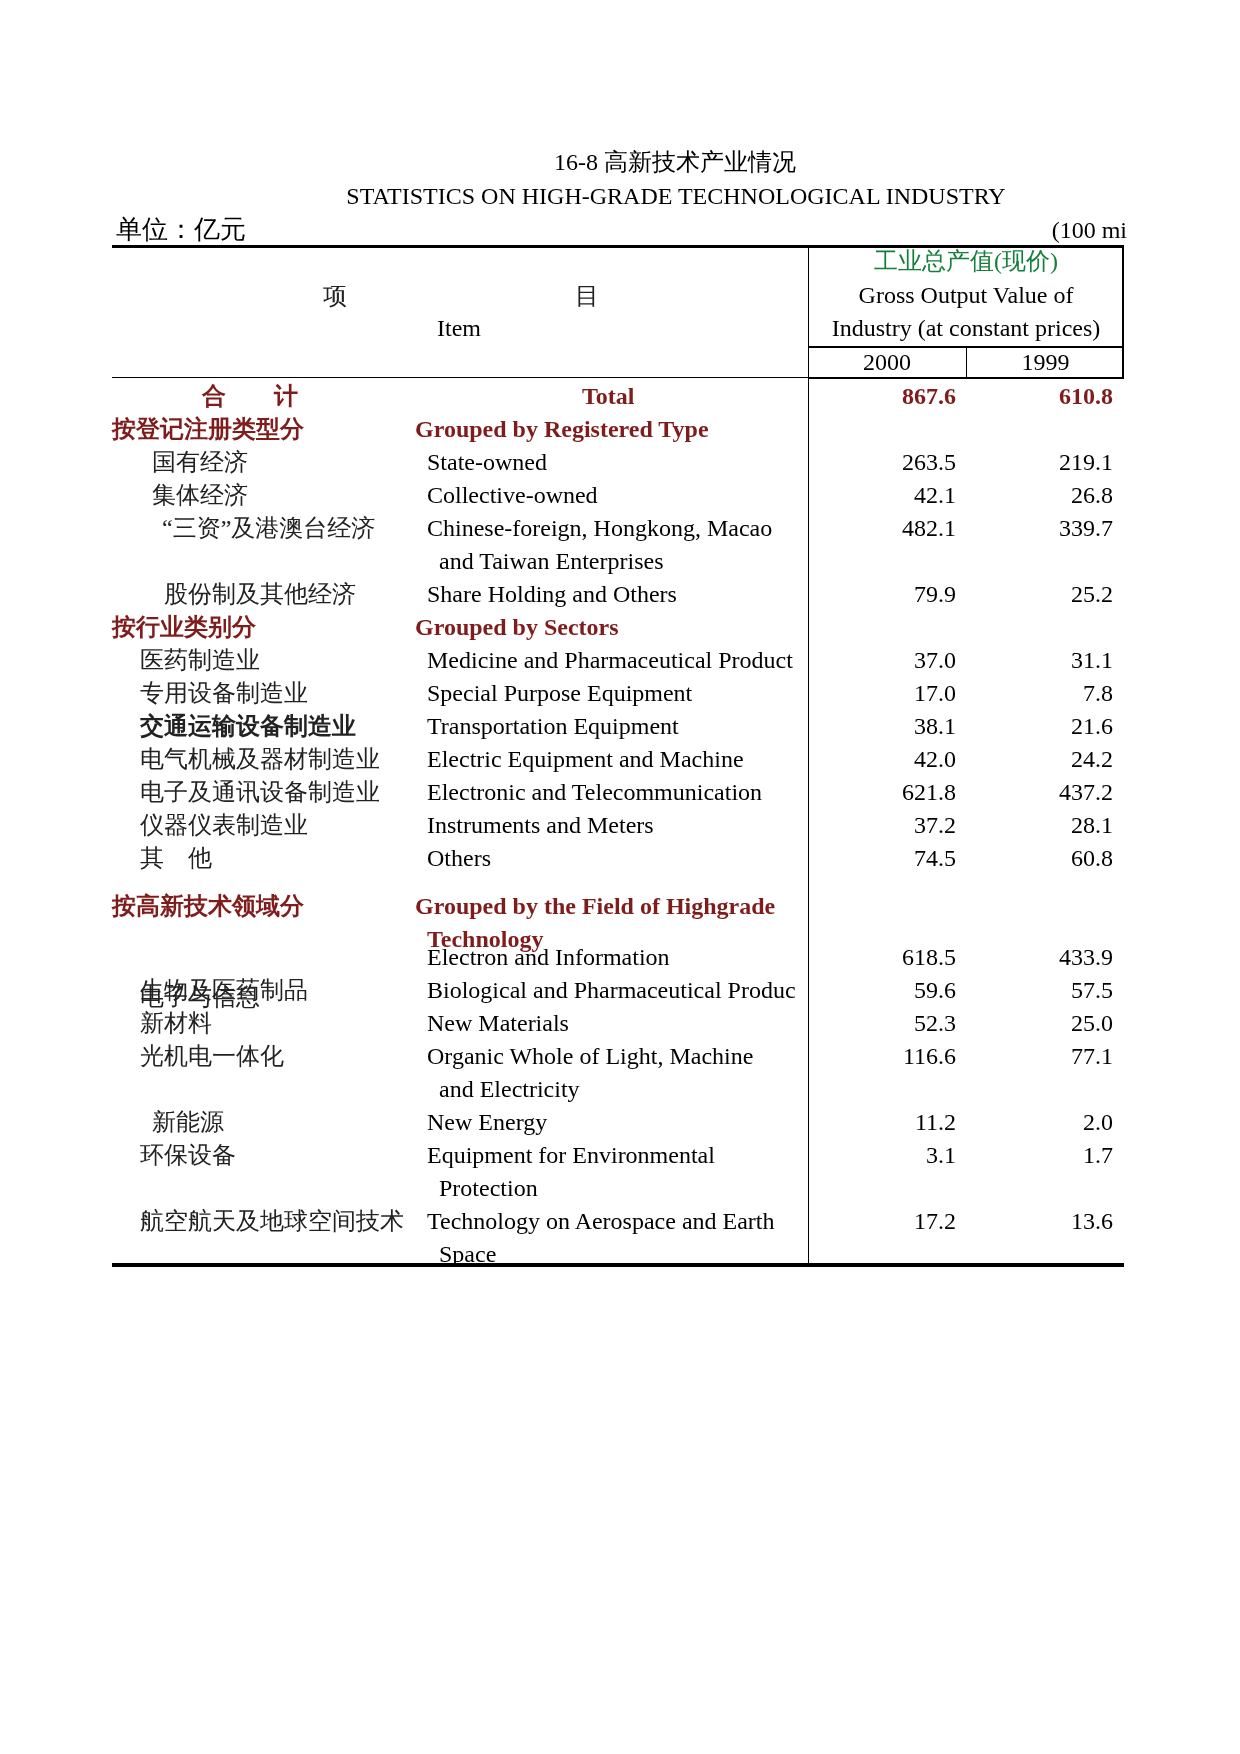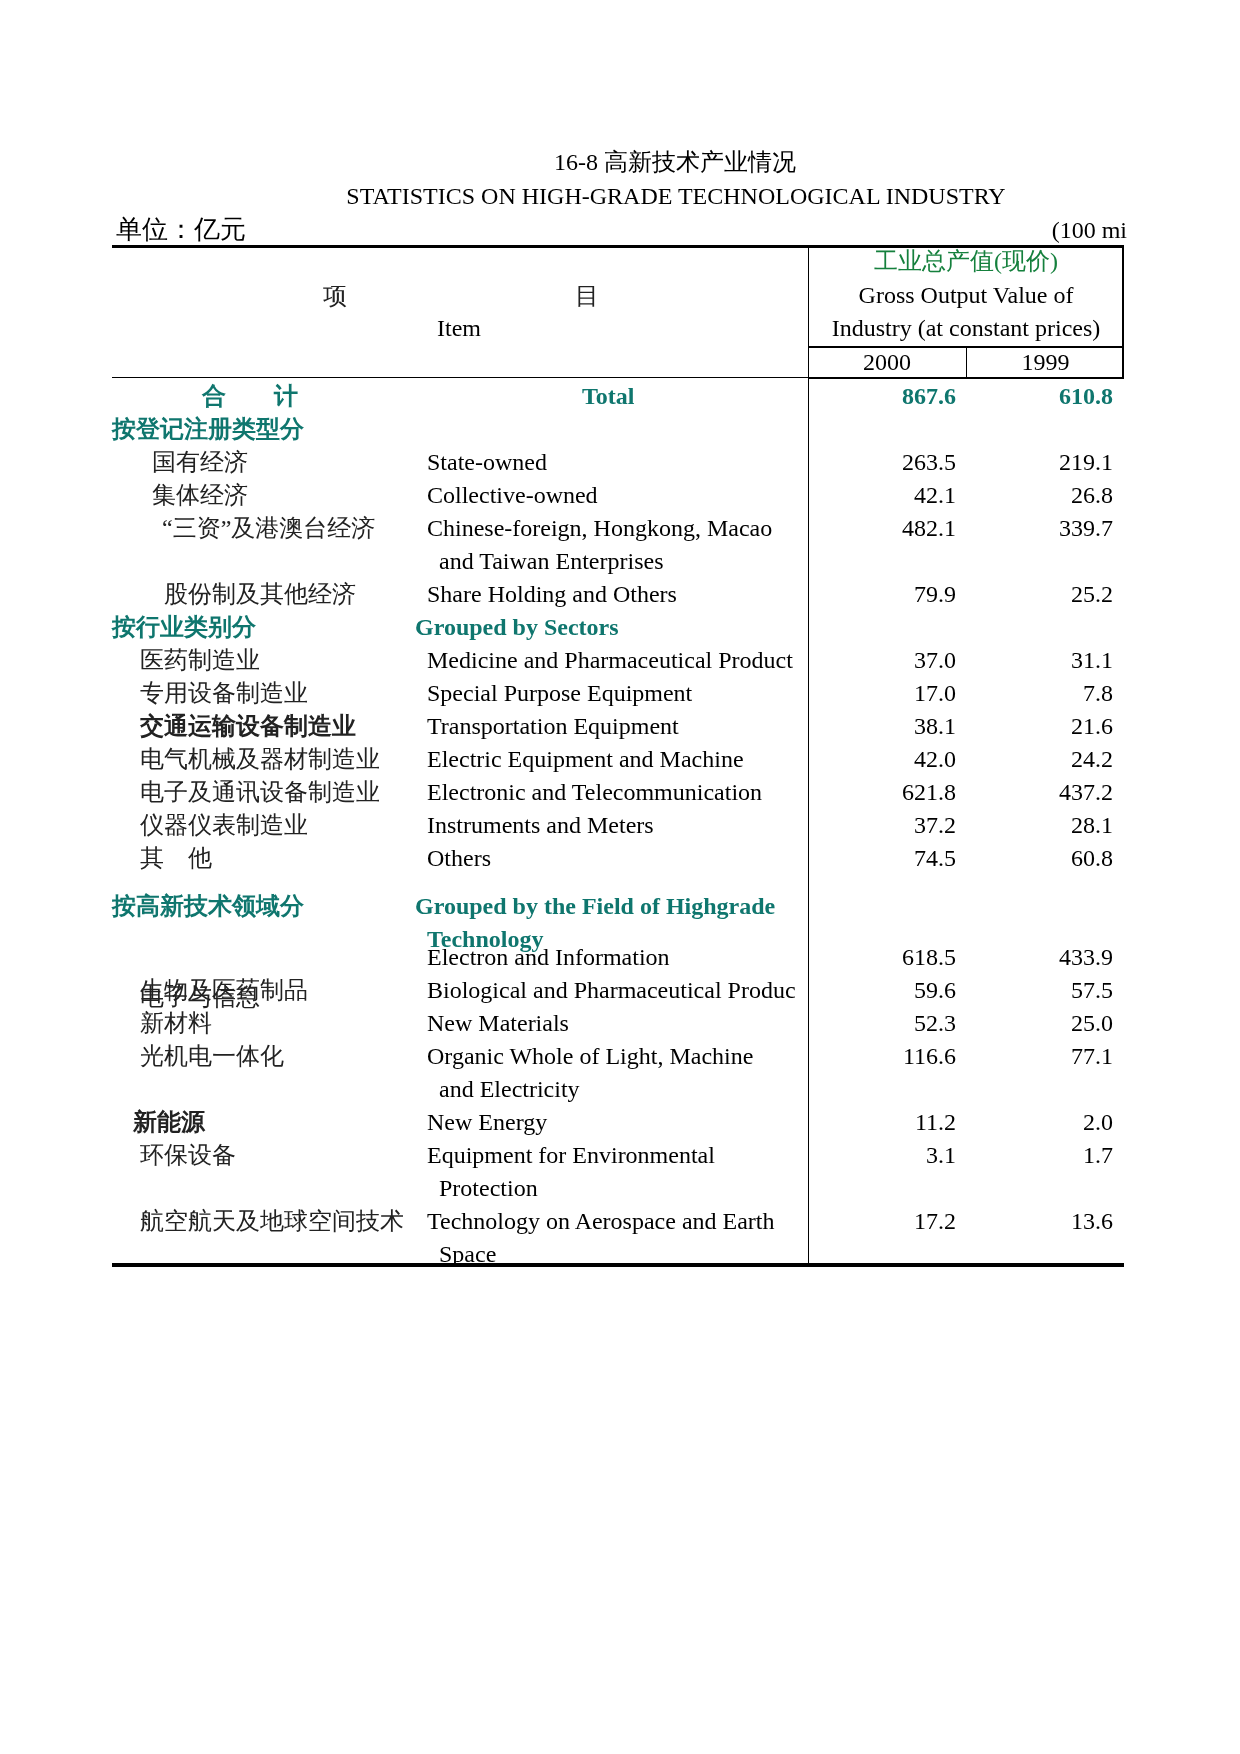--- a/index.html
+++ b/index.html
@@ -28,21 +28,21 @@
   .item-cn-a { left: 323px; top: 280px; font-size: 24px; line-height: 33px; color: #222; }
   .item-cn-b { left: 575px; top: 280px; font-size: 24px; line-height: 33px; color: #222; }
   .item-en { left: 437px; top: 312px; font-size: 24px; line-height: 33px; }
 
   .row { position: absolute; left: 112px; width: 1012px; height: 33px; font-size: 24px; line-height: 33px; }
   .row .cn { position: absolute; left: 0; white-space: nowrap; color: #222; }
   .row .en { position: absolute; left: 315px; white-space: nowrap; }
   .row .en2 { position: absolute; left: 327px; top: 33px; white-space: nowrap; }
   .row .v2000 { position: absolute; right: 168px; text-align: right; }
   .row .v1999 { position: absolute; right: 11px; text-align: right; }
-  .row.bold, .row.bold .cn, .row.bold .en, .row.bold .en2 { font-weight: bold; color: #0f766e; }
+  .row.bold, .row.bold .cn, .row.bold .en, .row.bold .en2 { font-weight: bold; color: #7f1d1d; }
   .row.bold .en { left: 303px; }
   .row.bold .en2 { left: 315px; }
   .clip { overflow: hidden; }
 </style>
 </head>
 <body>
 
 <div class="abs title-cn">16-8 高新技术产业情况</div>
 <div class="abs title-en">STATISTICS ON HIGH-GRADE TECHNOLOGICAL INDUSTRY</div>
 <div class="abs unit-cn">单位：亿元</div>
@@ -68,20 +68,21 @@
 
 <div id="rows">
     <div class="row bold" style="top: 380px;">
       <span class="cn" style="left: 90px;">合　　计</span>
       <span class="en" style="left: 470px;">Total</span>
       <span class="v2000">867.6</span>
       <span class="v1999">610.8</span>
     </div>
     <div class="row bold" style="top: 413px;">
       <span class="cn" style="left: 0px;">按登记注册类型分</span>
+      <span class="en">Grouped by Registered Type</span>
       <span class="v2000"></span>
       <span class="v1999"></span>
     </div>
     <div class="row" style="top: 446px;">
       <span class="cn" style="left: 40px;">国有经济</span>
       <span class="en">State-owned</span>
       <span class="v2000">263.5</span>
       <span class="v1999">219.1</span>
     </div>
     <div class="row" style="top: 479px;">
@@ -177,21 +178,21 @@
       <span class="v1999">25.0</span>
     </div>
     <div class="row" style="top: 1040px;">
       <span class="cn" style="left: 28px;">光机电一体化</span>
       <span class="en">Organic Whole of Light, Machine</span>
       <span class="en2">and Electricity</span>
       <span class="v2000">116.6</span>
       <span class="v1999">77.1</span>
     </div>
     <div class="row" style="top: 1106px;">
-      <span class="cn" style="left: 21px; font-weight: bold;">新能源</span>
+      <span class="cn" style="left: 40px;">新能源</span>
       <span class="en">New Energy</span>
       <span class="v2000">11.2</span>
       <span class="v1999">2.0</span>
     </div>
     <div class="row" style="top: 1139px;">
       <span class="cn" style="left: 28px;">环保设备</span>
       <span class="en">Equipment for Environmental</span>
       <span class="en2">Protection</span>
       <span class="v2000">3.1</span>
       <span class="v1999">1.7</span>

